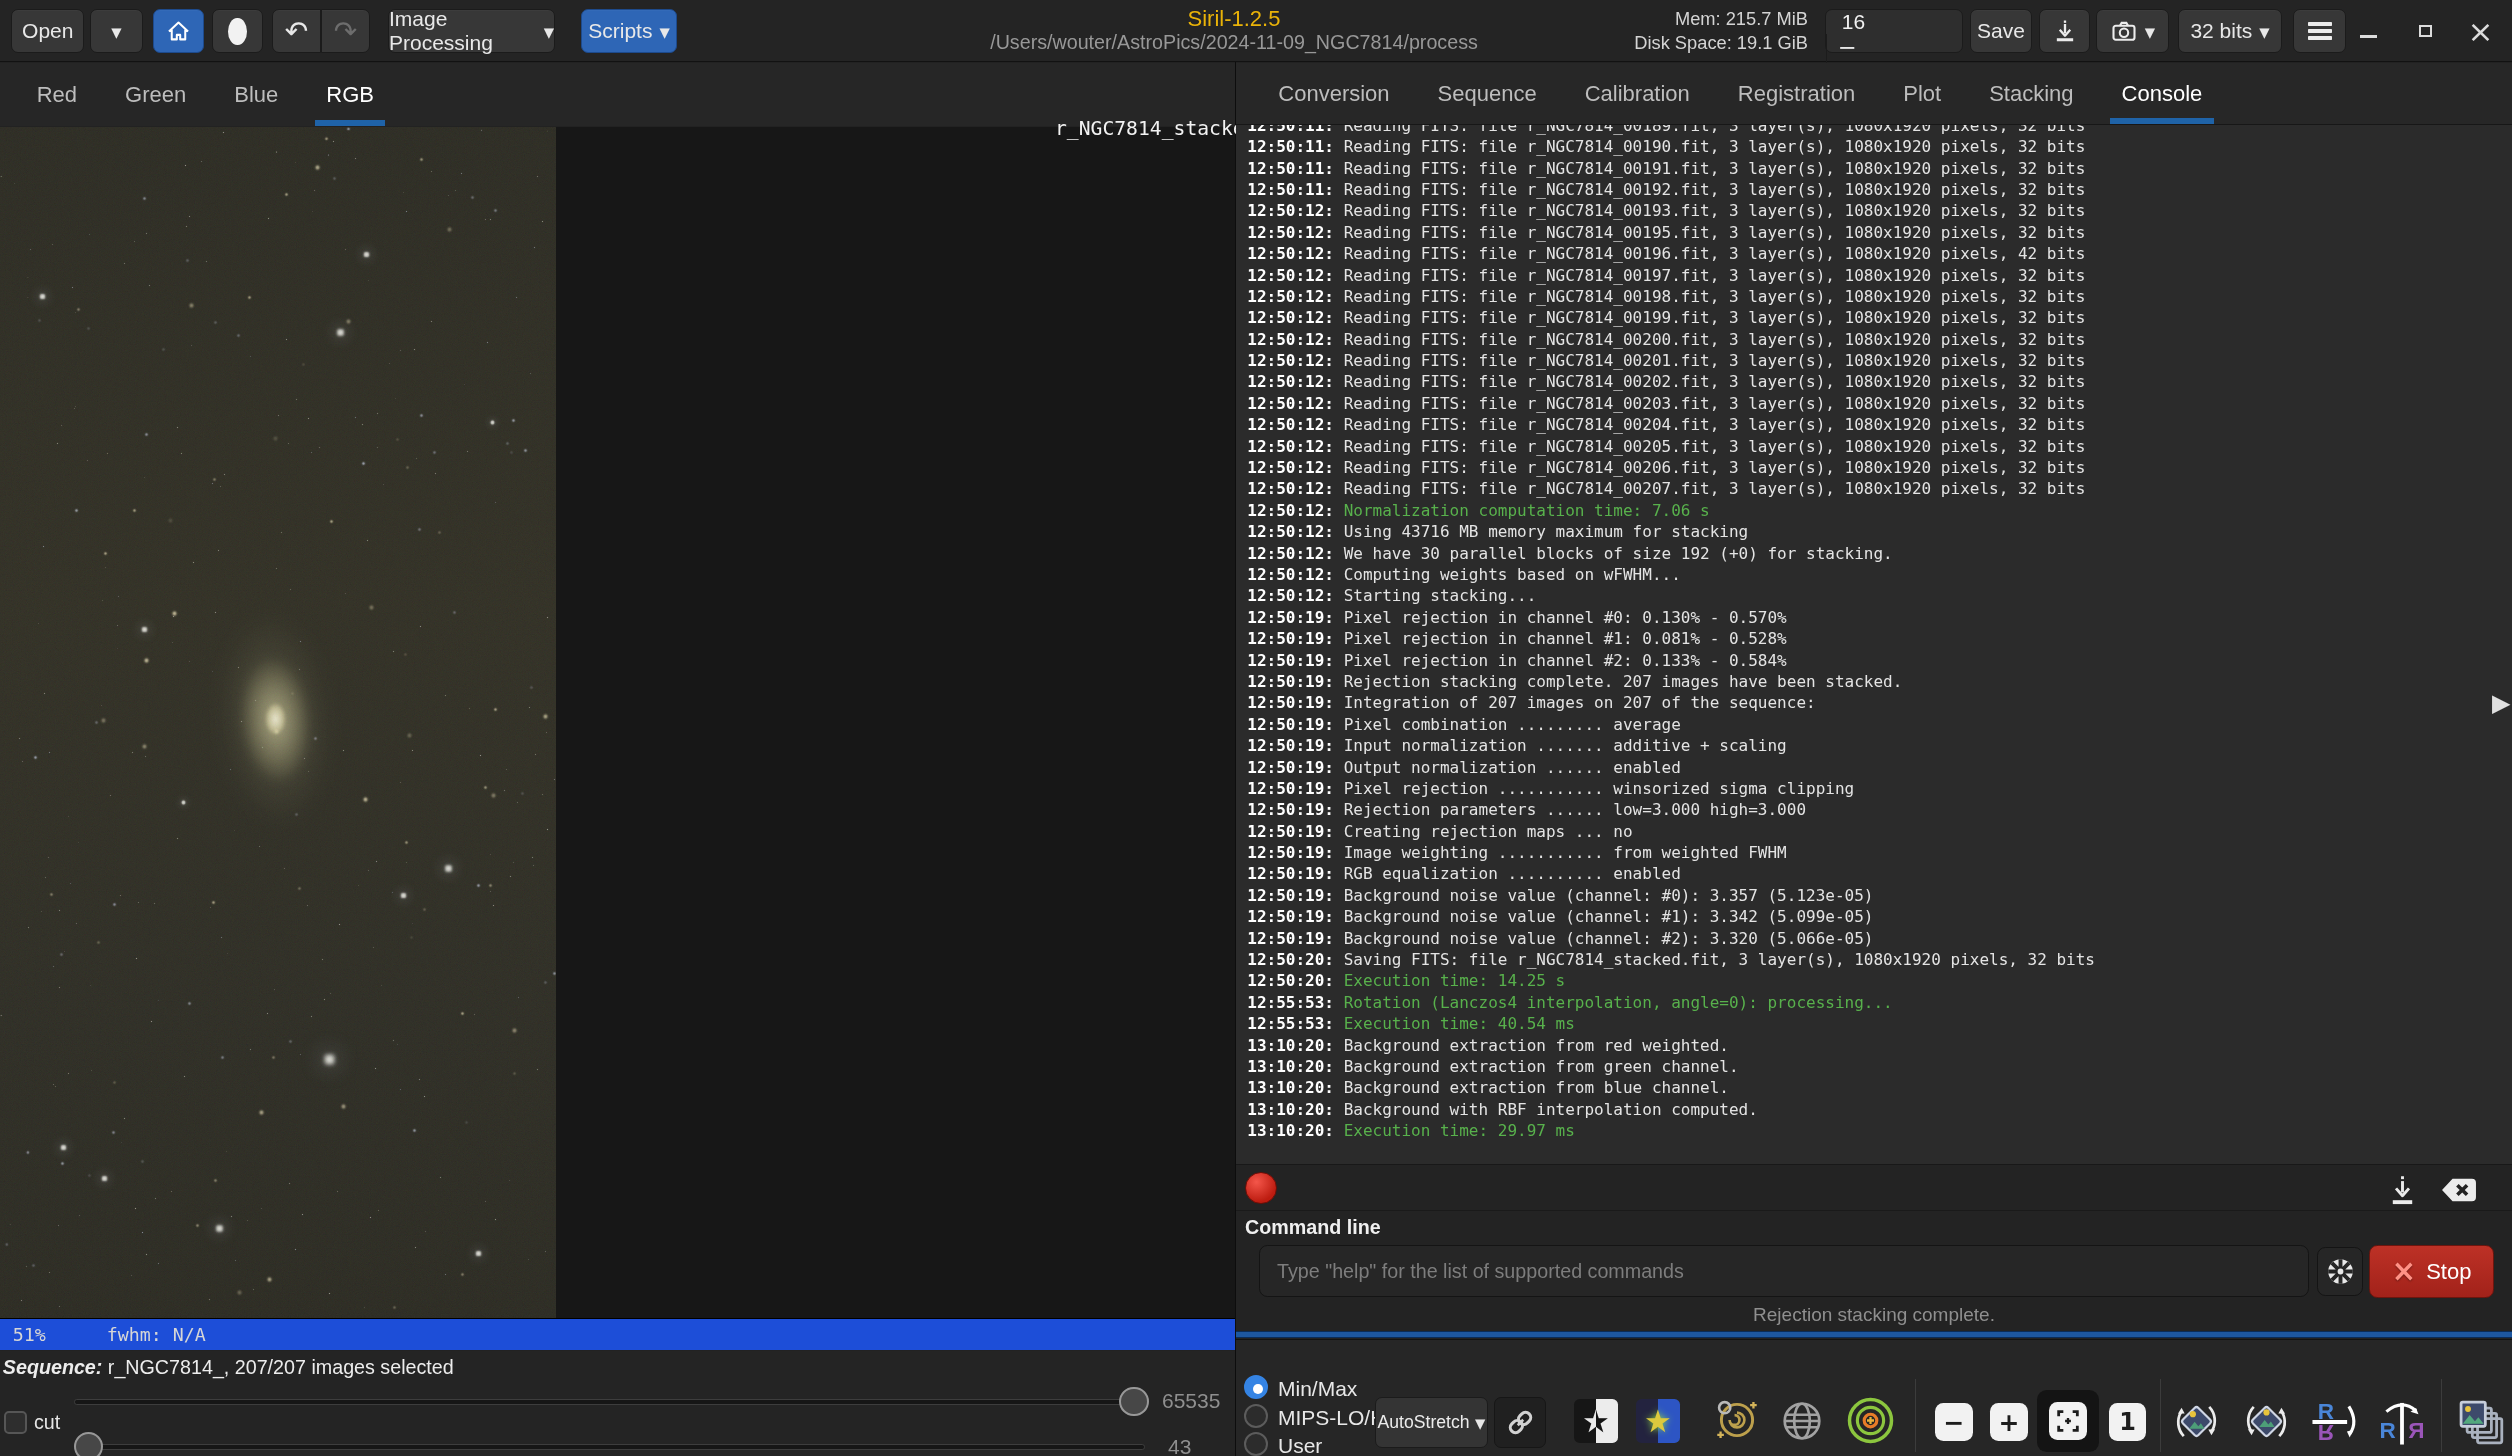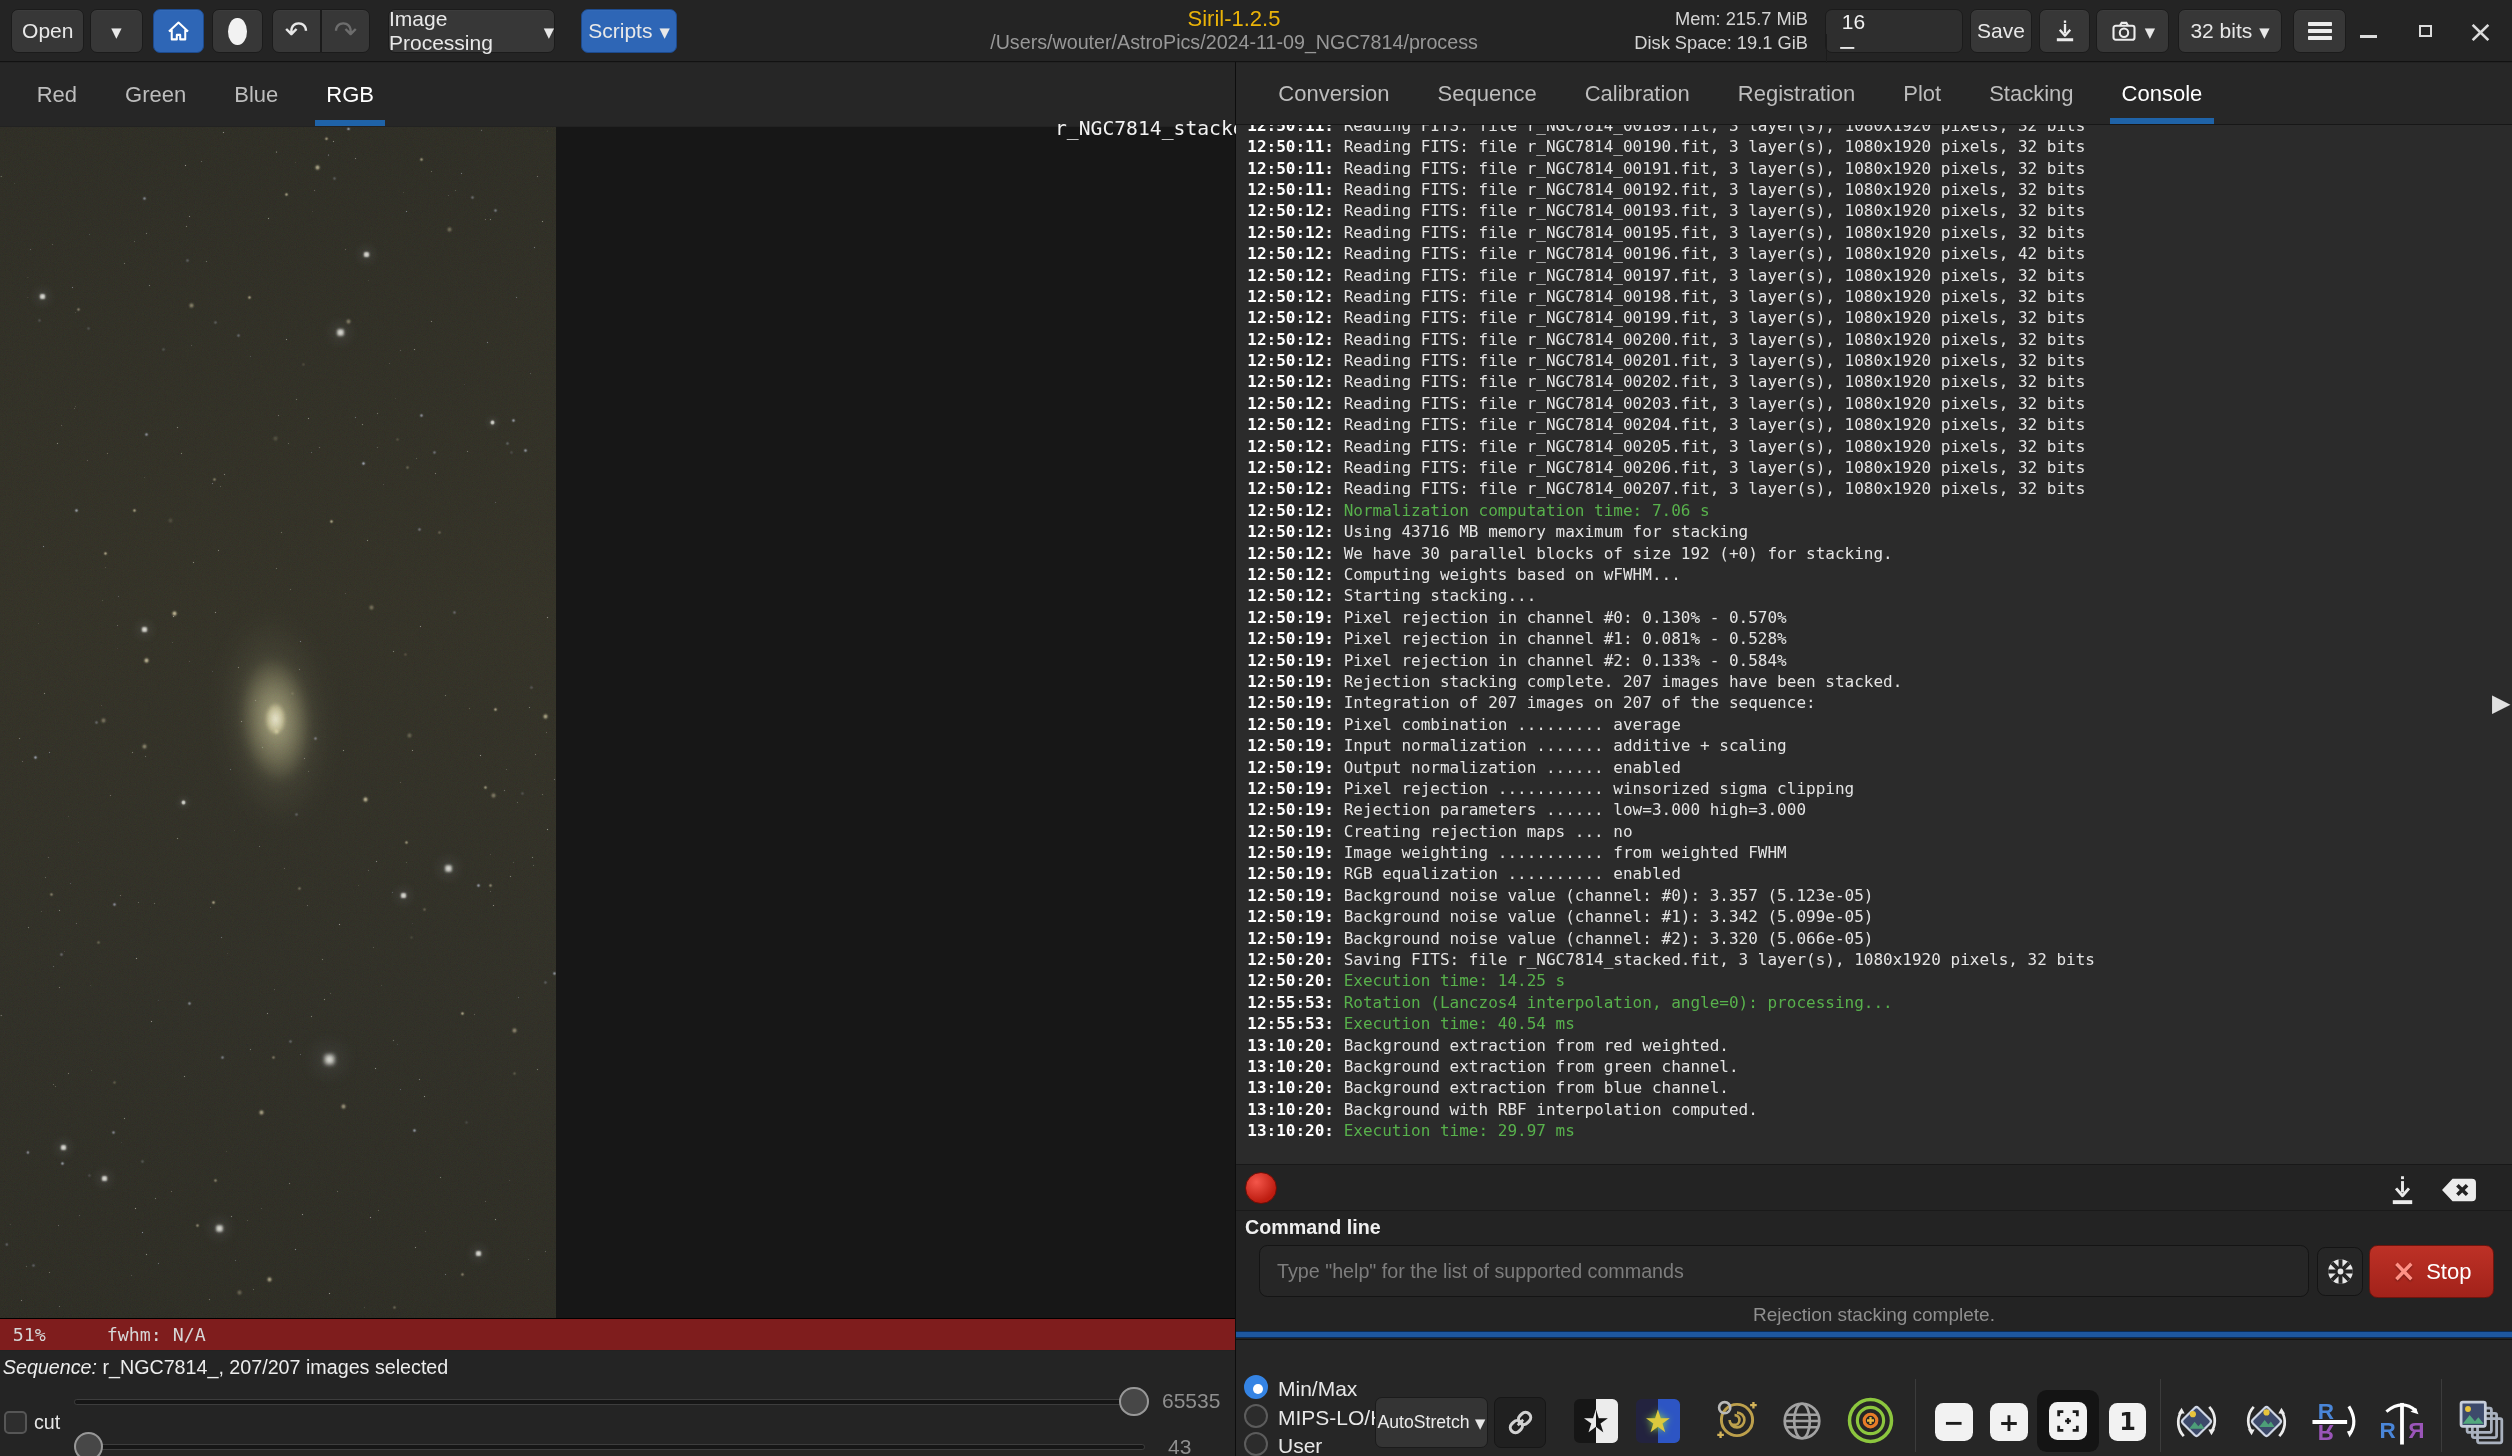--- a/index.html
+++ b/index.html
@@ -39,25 +39,25 @@
   .gal{position:absolute;border-radius:50%;}
   #gal-outer{left:194px;top:441px;width:162px;height:303px;filter:blur(8.4px);transform:rotate(-5deg);
     background:radial-gradient(ellipse 50% 50% at 50% 50%,rgba(200,196,146,.25),transparent 70%);}
   #gal-halo{left:227px;top:507px;width:97px;height:172px;filter:blur(4.2px);transform:rotate(-5deg);
     background:radial-gradient(ellipse 50% 50% at 50% 50%,rgba(222,216,166,.7),rgba(188,182,132,.28) 52%,transparent 74%);}
   #gal-core{left:262px;top:571px;width:27px;height:42px;filter:blur(1.4px);
     background:radial-gradient(ellipse 50% 50% at 50% 50%,rgba(255,252,228,.98),rgba(236,228,176,.6) 55%,transparent 78%);}
   #noise{position:absolute;left:0;top:0;opacity:.55;}
   #img-label{position:absolute;left:1055px;top:117px;width:174px;text-align:right;font-family:"DejaVu Sans Mono",monospace;font-size:19.7px;color:#f2f2f2;}
   
-  #left-statusbar{position:absolute;left:0;top:1318px;width:1235px;height:32px;background:#7f1d1d;border-top:1.4px solid #000;
+  #left-statusbar{position:absolute;left:0;top:1318px;width:1235px;height:32px;background:#1d4ed8;border-top:1.4px solid #000;
     font-family:"DejaVu Sans Mono",monospace;font-size:18.3px;color:#d6d6d6;display:flex;align-items:center;}
   #left-bottom{position:absolute;left:0;top:1351px;width:1235px;height:106px;background:#242424;}
   #seq-line{position:absolute;left:2.8px;top:1356px;font-size:19.7px;color:#ededed;}
-  #seq-line .sl{font-weight:normal;font-style:italic;}
+  #seq-line .sl{font-weight:bold;font-style:italic;}
   .track{position:absolute;left:74px;width:1071px;height:5.6px;background:#161616;border:0.7px solid #3d3d3d;border-radius:2.8px;}
   .handle{position:absolute;width:29.5px;height:29.5px;border-radius:50%;background:#474747;border:2.1px solid #989898;top:-13.4px;}
   .slider-val{position:absolute;font-size:21px;color:#8f8f8f;}
   #cut-box{position:absolute;left:4.2px;top:1411px;width:22.5px;height:22.5px;border-radius:4.9px;background:#2e2e2e;border:2.1px solid #565656;}
   #cut-label{position:absolute;left:34px;top:1411px;font-size:19.7px;color:#e6e6e6;}
   
   #console-area{position:absolute;left:1236px;top:125px;width:1276px;height:1040px;background:#2b2b2b;overflow:hidden;border-bottom:1.4px solid #181818;}
   #console-log{padding:1.4px 0 0 11.3px;font-family:"DejaVu Sans Mono",monospace;font-size:16px;}
   .log-line{height:21.4px;white-space:pre;overflow:hidden;}
   #console-log .log-line:first-child{margin-top:-10.6px;}

